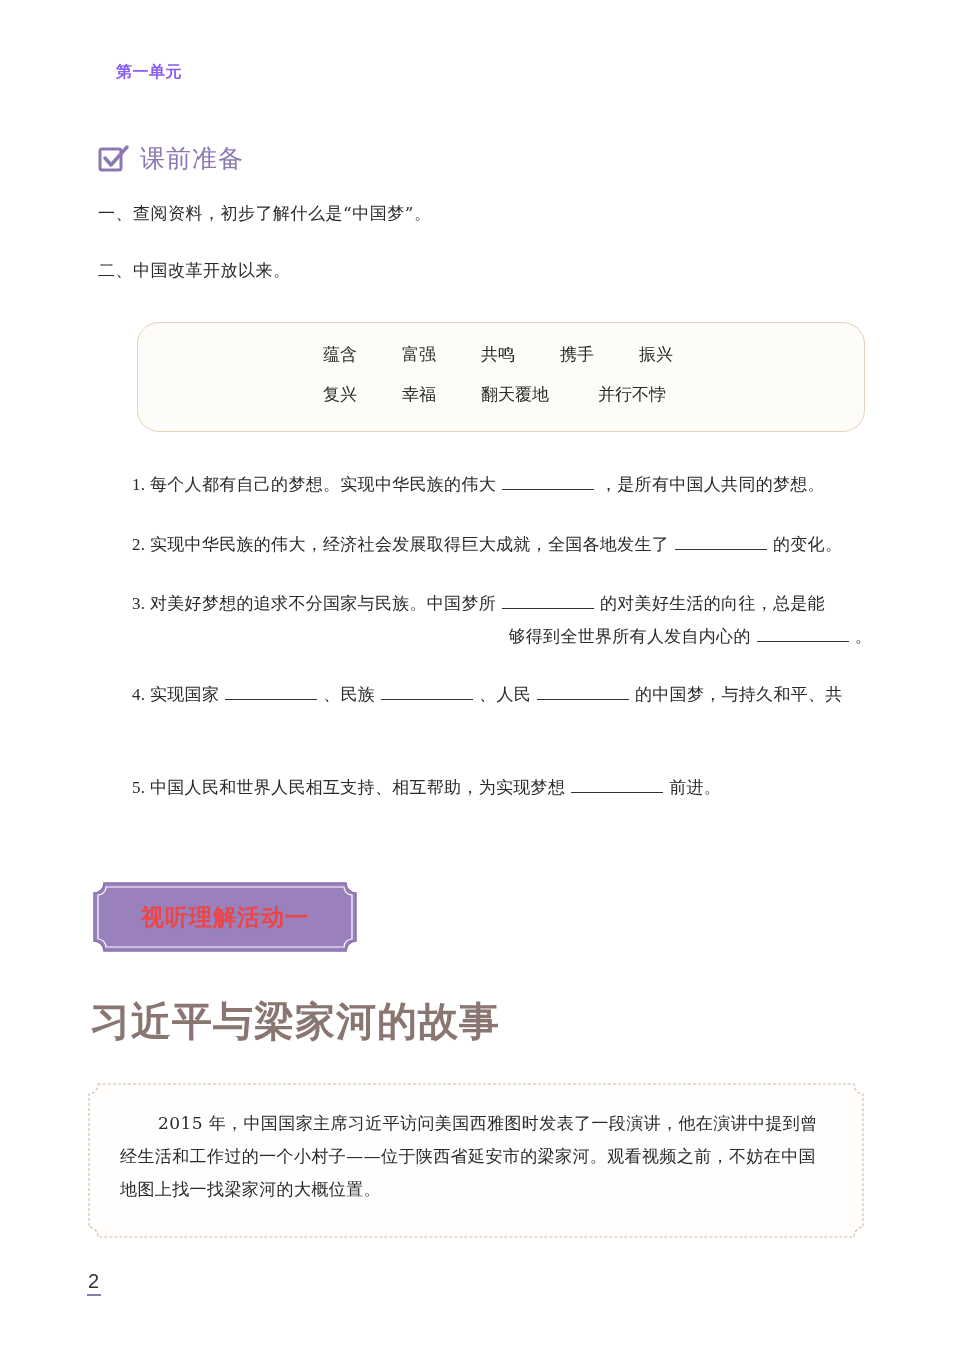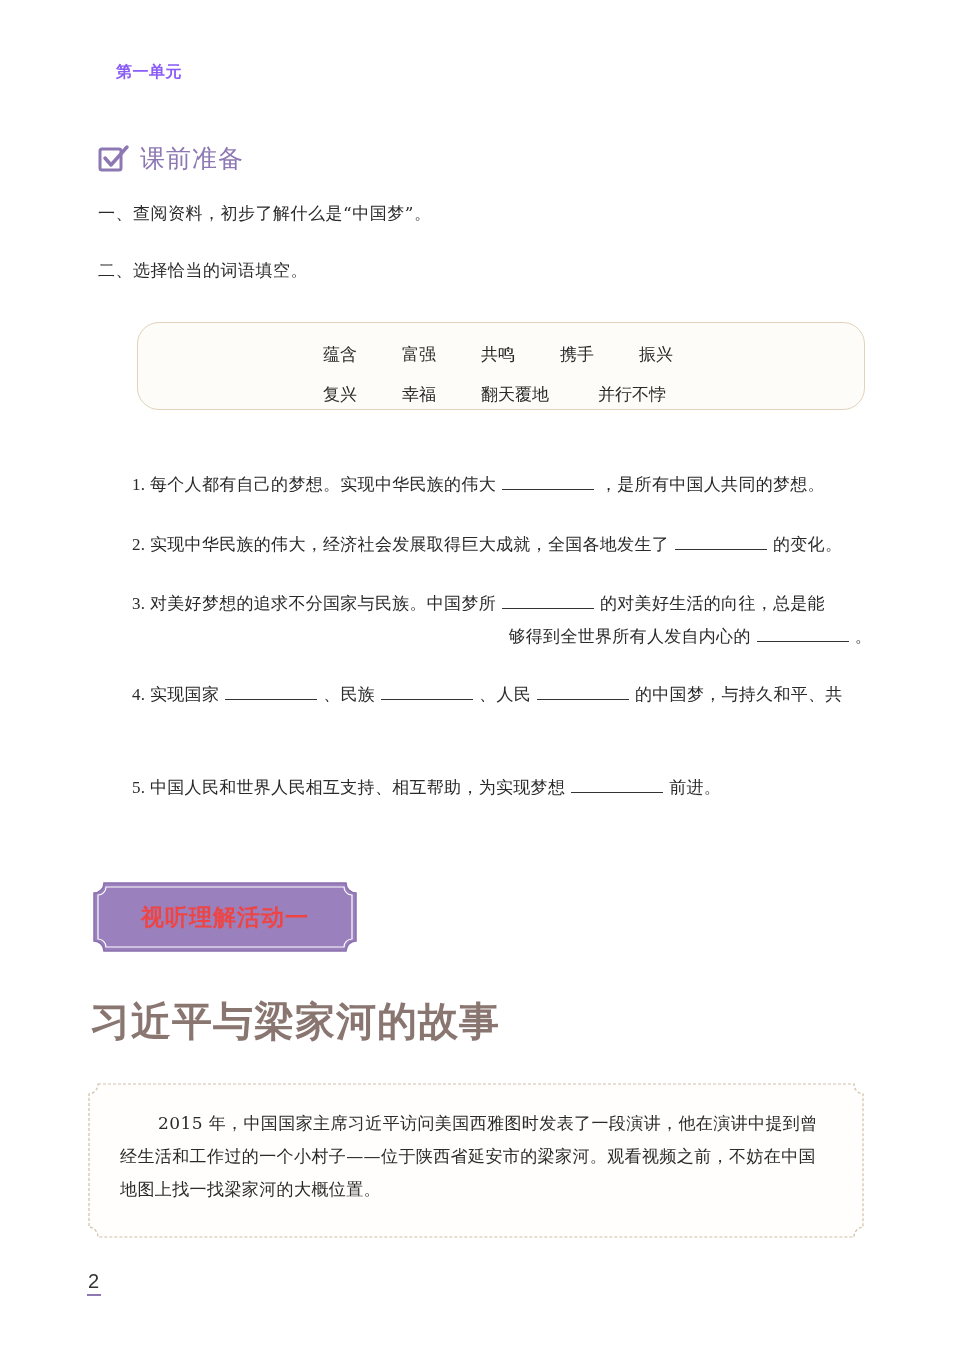--- a/index.html
+++ b/index.html
@@ -15,21 +15,21 @@
   .section-head { left: 98px; top: 142px; display: flex; align-items: center; }
   .section-head .check-icon { width: 32px; height: 30px; margin-right: 10px; }
   .section-head .title {
     font-family: "DejaVu Sans", "Liberation Sans", sans-serif; font-size: 25px; color: #8d78b4; letter-spacing: 1px;
   }
   .instr { left: 98px; font-size: 17px; color: #2a2a2a; letter-spacing: 0.5px; }
   .instr-1 { top: 202px; }
   .instr-2 { top: 259px; }
 
   .word-box {
-    left: 137px; top: 322px; width: 728px; height: 88px; box-sizing: border-box;
+    left: 137px; top: 322px; width: 728px; height: 110px; box-sizing: border-box;
     border: 1.5px solid #e2d2bb; border-radius: 22px; background: #fdfcf8;
   }
   .word-row { position: absolute; left: 0; font-size: 17px; color: #2a2a2a; }
   .word-row span { position: absolute; white-space: nowrap; }
   .word-row-1 { top: 20px; }
   .word-row-2 { top: 60px; }
 
   .q { left: 132px; font-size: 17px; color: #2a2a2a; line-height: 32px; width: 740px; letter-spacing: 0.3px; }
   .q .num { display: inline-block; min-width: 18px; font-family: "Liberation Serif", serif; }
   .q .indent { padding-left: 20px; text-align: right; }
@@ -63,21 +63,21 @@
 
 <div class="abs section-head">
   <svg class="check-icon" viewBox="0 0 32 30">
     <rect x="2" y="5" width="21" height="21" rx="2" fill="none" stroke="#8d78b4" stroke-width="3"></rect>
     <path d="M7 14 L13 21 L29 3" fill="none" stroke="#8d78b4" stroke-width="3.5" stroke-linecap="round" stroke-linejoin="round"></path>
   </svg>
   <span class="title">课前准备</span>
 </div>
 
 <div class="abs instr instr-1">一、查阅资料，初步了解什么是“中国梦”。</div>
-<div class="abs instr instr-2">二、选择恰当的词语填空。</div>
+<div class="abs instr instr-2">二、中国改革开放以来。</div>
 
 <div class="abs word-box">
   <div class="word-row word-row-1">
     <span style="left:185px">蕴含</span>
     <span style="left:264px">富强</span>
     <span style="left:343px">共鸣</span>
     <span style="left:422px">携手</span>
     <span style="left:501px">振兴</span>
   </div>
   <div class="word-row word-row-2">

